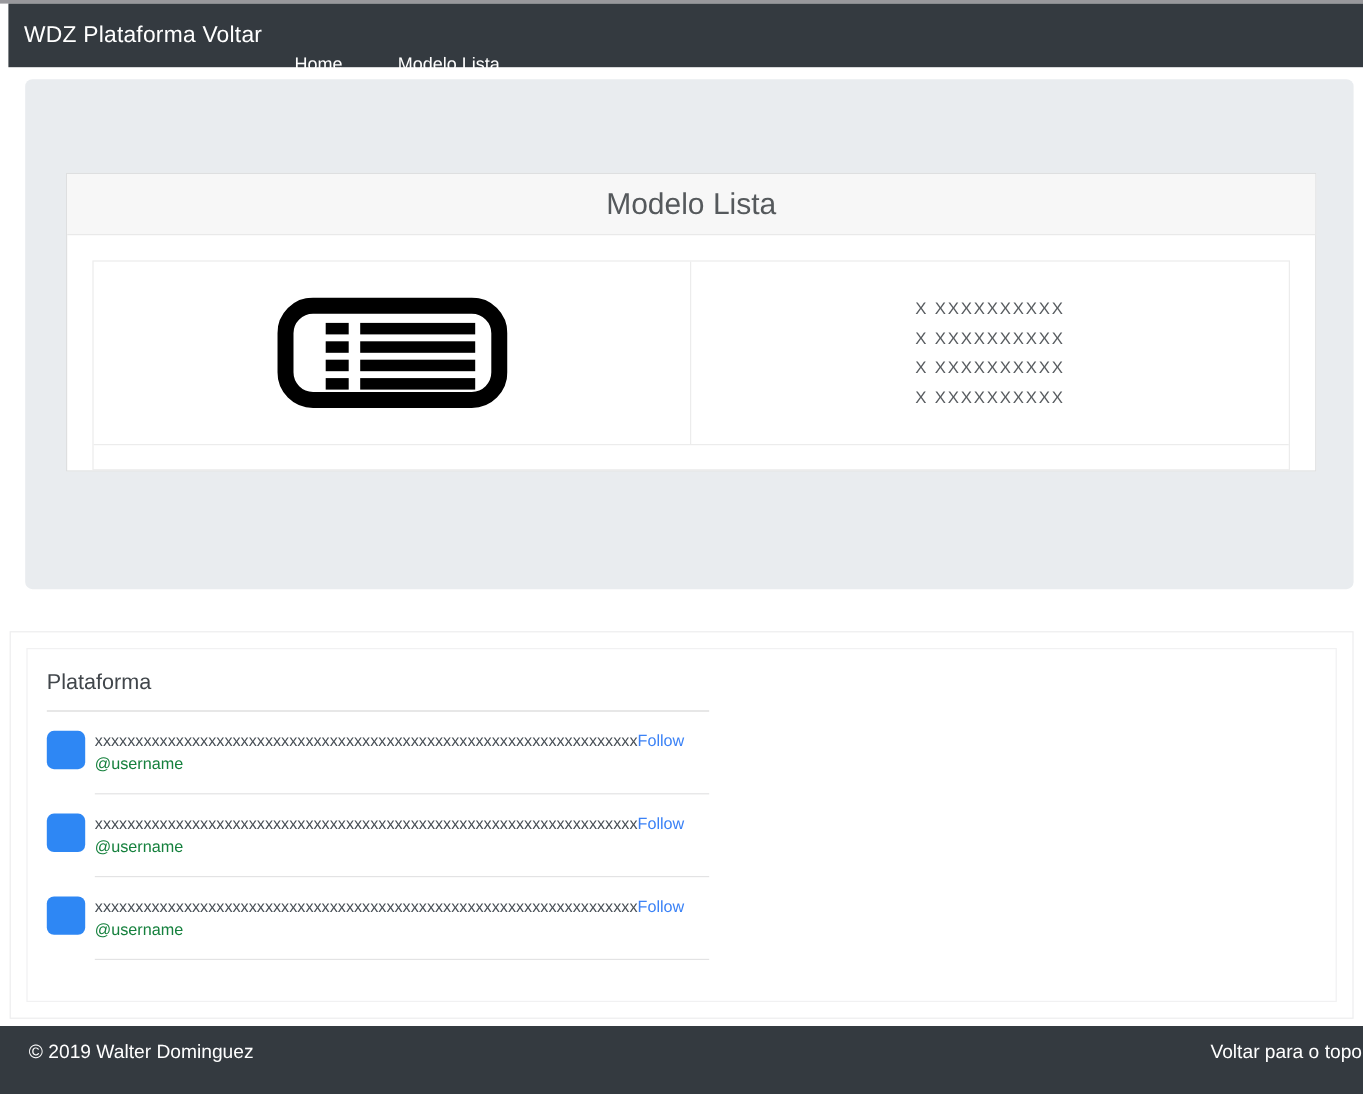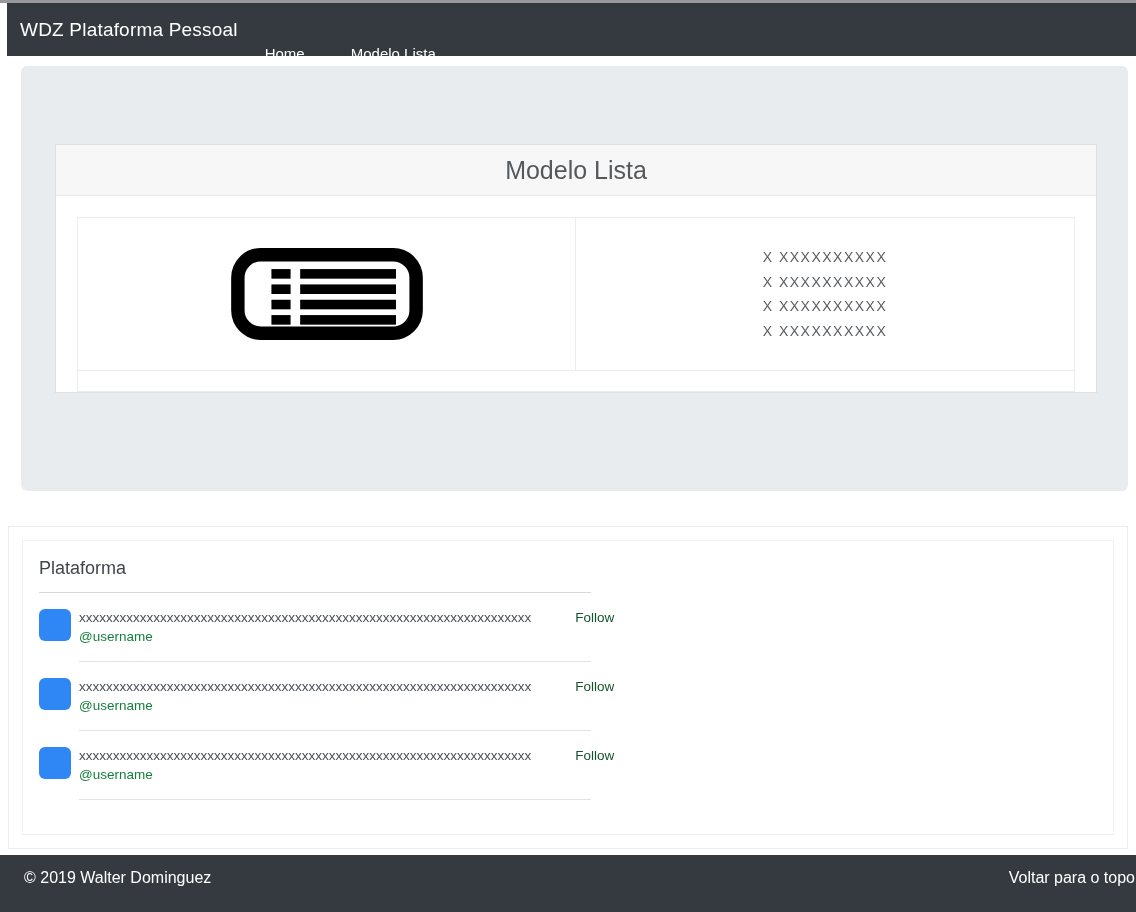--- a/index.html
+++ b/index.html
@@ -41,35 +41,35 @@
   
   .suggestions-outer { margin:35px 8px 0 8px; border:1px solid #ededee; background:#fff; padding:13px; }
   .suggestions-inner { border:1px solid #f1f1f2; padding:17px 16px 34px 16px; min-height:285px; }
   .suggestions-content { width:552px; }
   .suggestions-title { font-size:18px; font-weight:400; color:#41464b; }
   .suggestions-hr { border:none; border-top:1px solid #d8d8d8; margin-top:13px; }
   .sg-item { display:flex; margin-top:16px; }
   .sg-avatar { width:32px; height:32px; border-radius:6px; background:#2e87f4; flex:0 0 32px; }
   .sg-body { flex:1; margin-left:8px; border-bottom:1px solid #e3e3e4; padding-bottom:16px; min-width:0; }
   .sg-line1 { font-size:13.5px; color:#495057; white-space:nowrap; line-height:17px; }
-  .sg-follow { color:#14532d; text-decoration:none; cursor:pointer;margin-left:44px; }
+  .sg-follow { color:#3b82f6; text-decoration:none; cursor:pointer; }
   .sg-handle { font-size:13.5px; color:#15803d; margin-top:2px; line-height:17px; }
 
   
   .footer { margin-top:6px; height:61px; background:#343a40; color:#fff;
             display:flex; justify-content:space-between; padding:14px 1px 0 24px; font-size:16px; }
   .footer-link { color:#fff; text-decoration:none; cursor:pointer; }
 </style>
 </head>
 <body>
 
 <div class="top-strip"></div>
 
 <nav class="navbar">
-  <a class="brand">WDZ Plataforma Pessoal</a>
+  <a class="brand">WDZ Plataforma Voltar</a>
   <a class="nav-link first">Home</a>
   <a class="nav-link second">Modelo Lista</a>
 </nav>
 
 <div class="jumbotron">
   <div class="card">
     <div class="card-header">
       <div class="card-title">Modelo Lista</div>
     </div>
     <div class="card-body">

